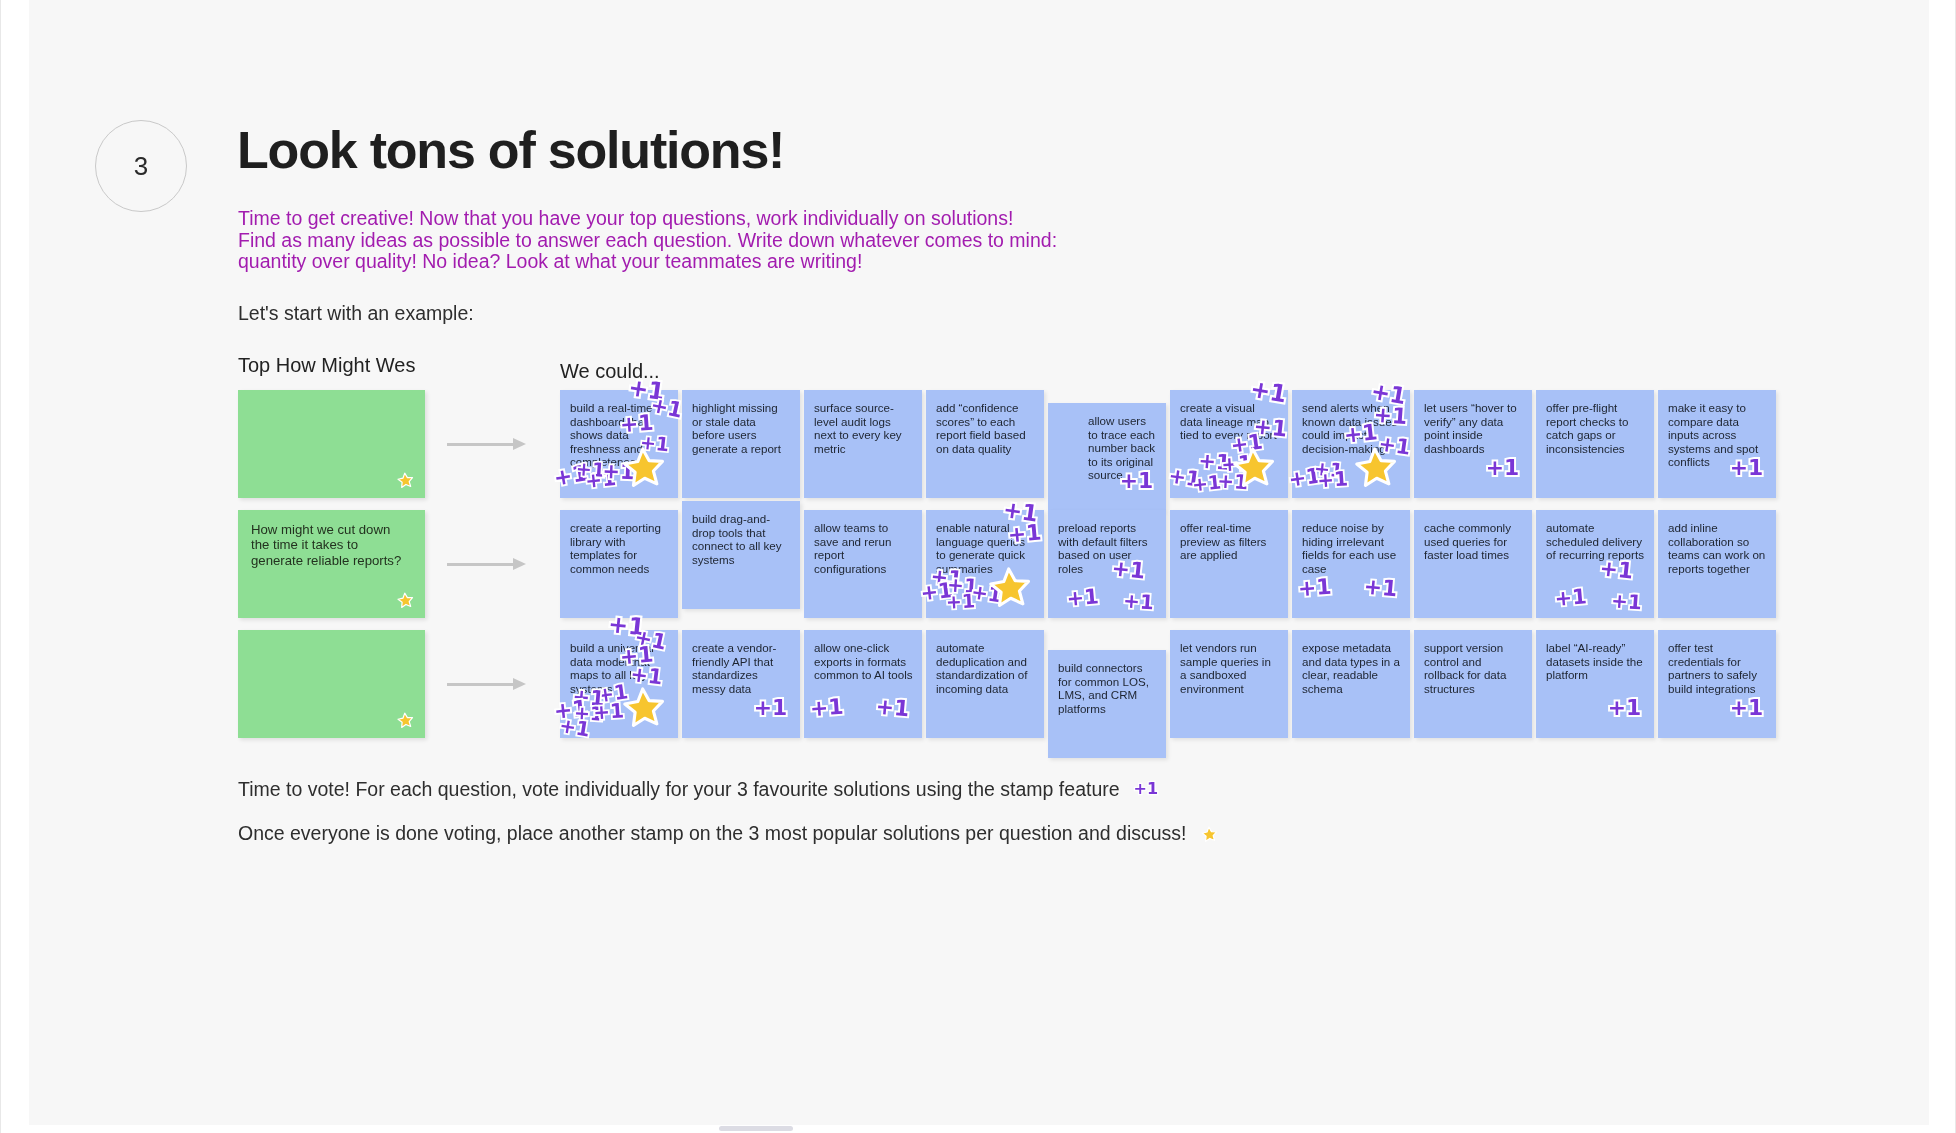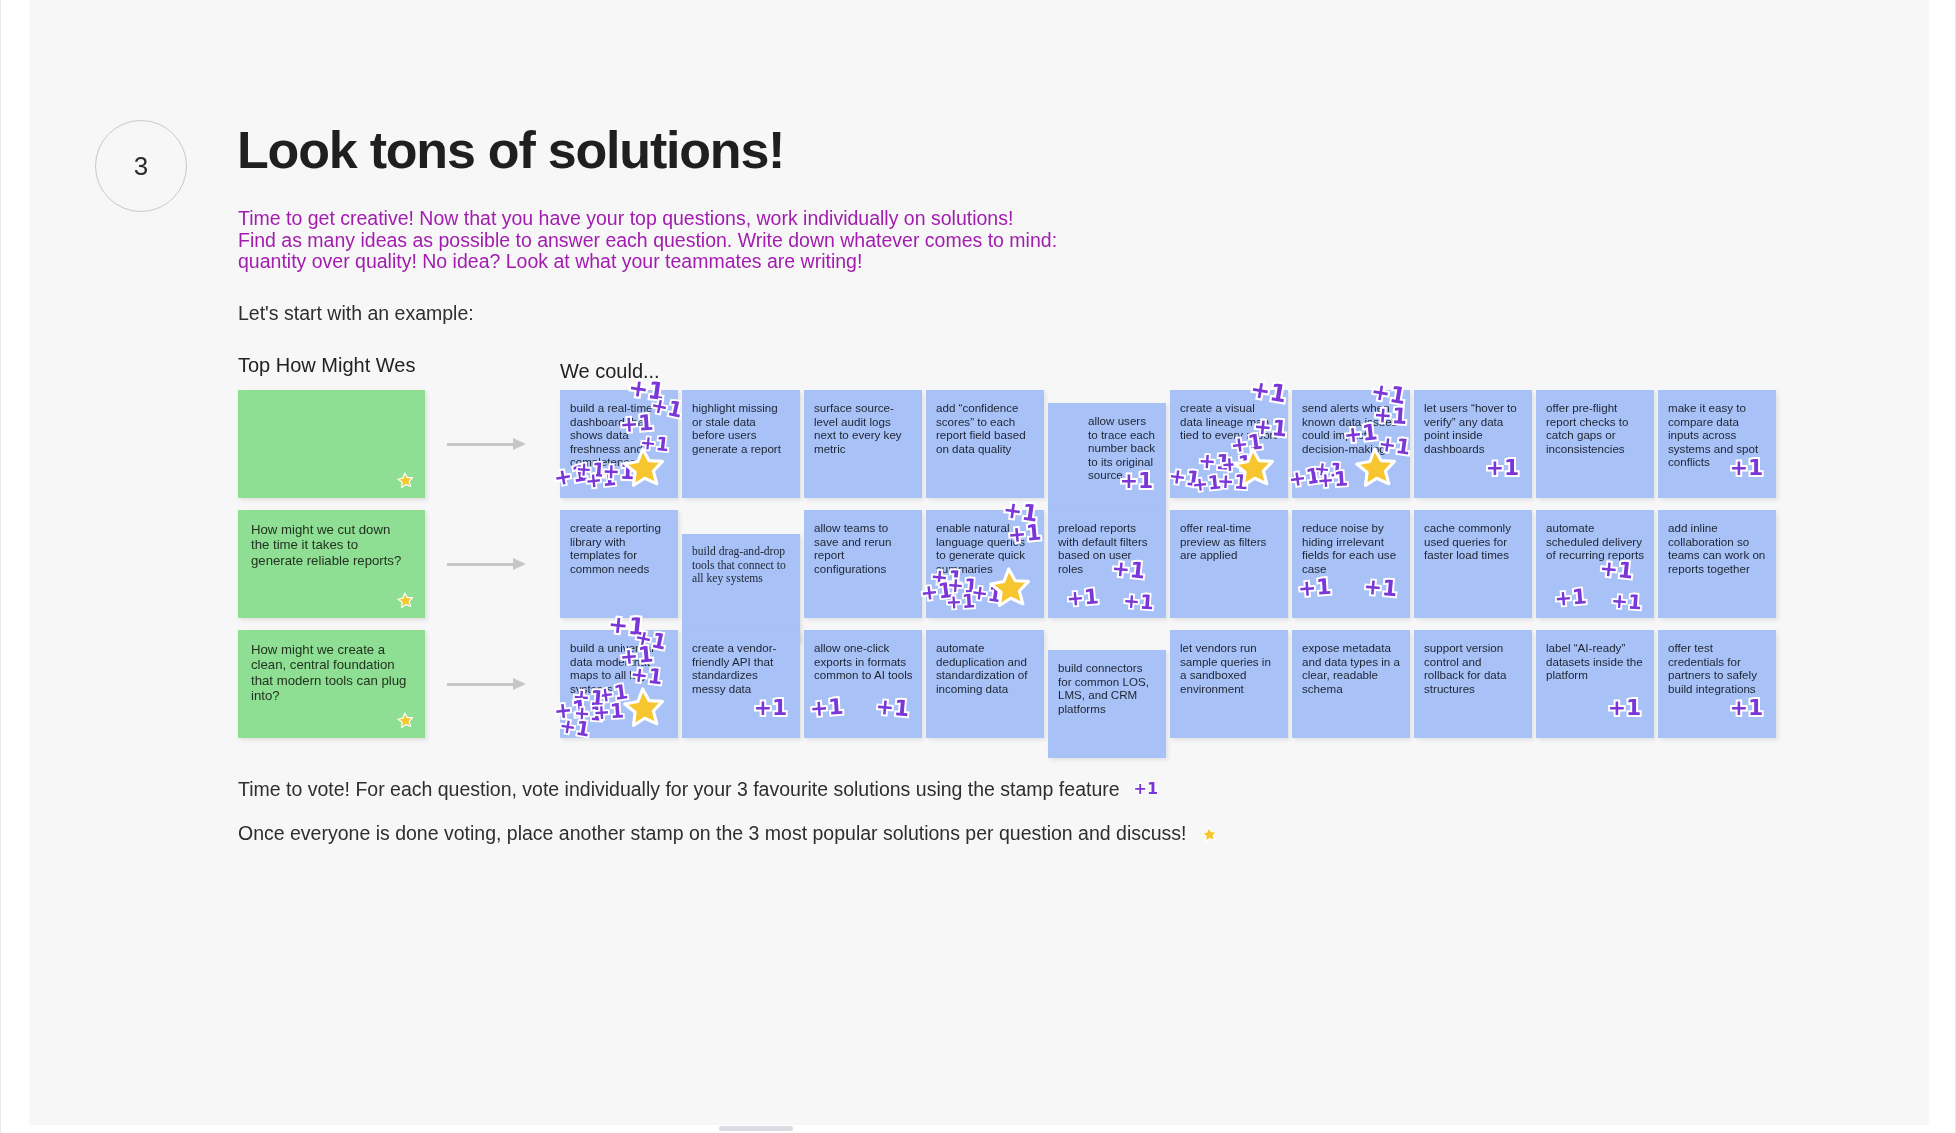--- a/index.html
+++ b/index.html
@@ -309,21 +309,21 @@
             </svg>
           </div>
         </div>
         <div class="arrow" style="left: 418px; top: 558px;">
           <div class="shaft"></div>
           <div class="head"></div>
         </div>
         <div class="idea-card" style="left: 531px; top: 510px;">
           <div class="label">create a reporting library with templates for common needs</div>
         </div>
-        <div class="idea-card" style="left: 653px; top: 534px; font-family: Liberation Serif, serif;">
+        <div class="idea-card" style="left: 653px; top: 501px;">
           <div class="label">build drag-and-drop tools that connect to all key systems</div>
         </div>
         <div class="idea-card" style="left: 775px; top: 510px;">
           <div class="label">allow teams to save and rerun report configurations</div>
         </div>
         <div class="idea-card" style="left: 897px; top: 510px;">
           <div class="label">enable natural language queries to generate quick summaries</div>
           <span class="stamp-plusone" style="left: 80px; top: -8px; transform: rotate(8deg) scale(1.2);">+1</span>
           <span class="stamp-plusone" style="left: 84px; top: 14px; transform: rotate(-5deg) scale(1.15);">+1</span>
           <span class="stamp-plusone" style="left: 6px; top: 58px; transform: rotate(6deg) scale(1.1);">+1</span>
@@ -357,21 +357,20 @@
         <div class="idea-card" style="left: 1507px; top: 510px;">
           <div class="label">automate scheduled delivery of recurring reports</div>
           <span class="stamp-plusone" style="left: 66px; top: 50px; transform: rotate(6deg) scale(1.15);">+1</span>
           <span class="stamp-plusone" style="left: 20px; top: 78px; transform: rotate(-5deg) scale(1.1);">+1</span>
           <span class="stamp-plusone" style="left: 76px; top: 82px; transform: rotate(4deg) scale(1.05);">+1</span>
         </div>
         <div class="idea-card" style="left: 1629px; top: 510px;">
           <div class="label">add inline collaboration so teams can work on reports together</div>
         </div>
         <div class="hmw-card" style="top: 630px;">
-          <div>How might we create a clean, central foundation that modern tools can plug into?</div>
           <div class="star-badge">
             <svg width="17" height="17" viewBox="0 0 24 24" style="transform:rotate(-6deg);display:block">
               <path d="M12 1.6l3.1 6.6 7.2 .9 -5.3 4.9 1.4 7.1 -6.4 -3.5 -6.4 3.5 1.4 -7.1 -5.3 -4.9 7.2 -.9z" fill="#f7c52e" stroke="#ffffff" stroke-width="1.7" stroke-linejoin="round"></path>
             </svg>
           </div>
         </div>
         <div class="arrow" style="left: 418px; top: 678px;">
           <div class="shaft"></div>
           <div class="head"></div>
         </div>

